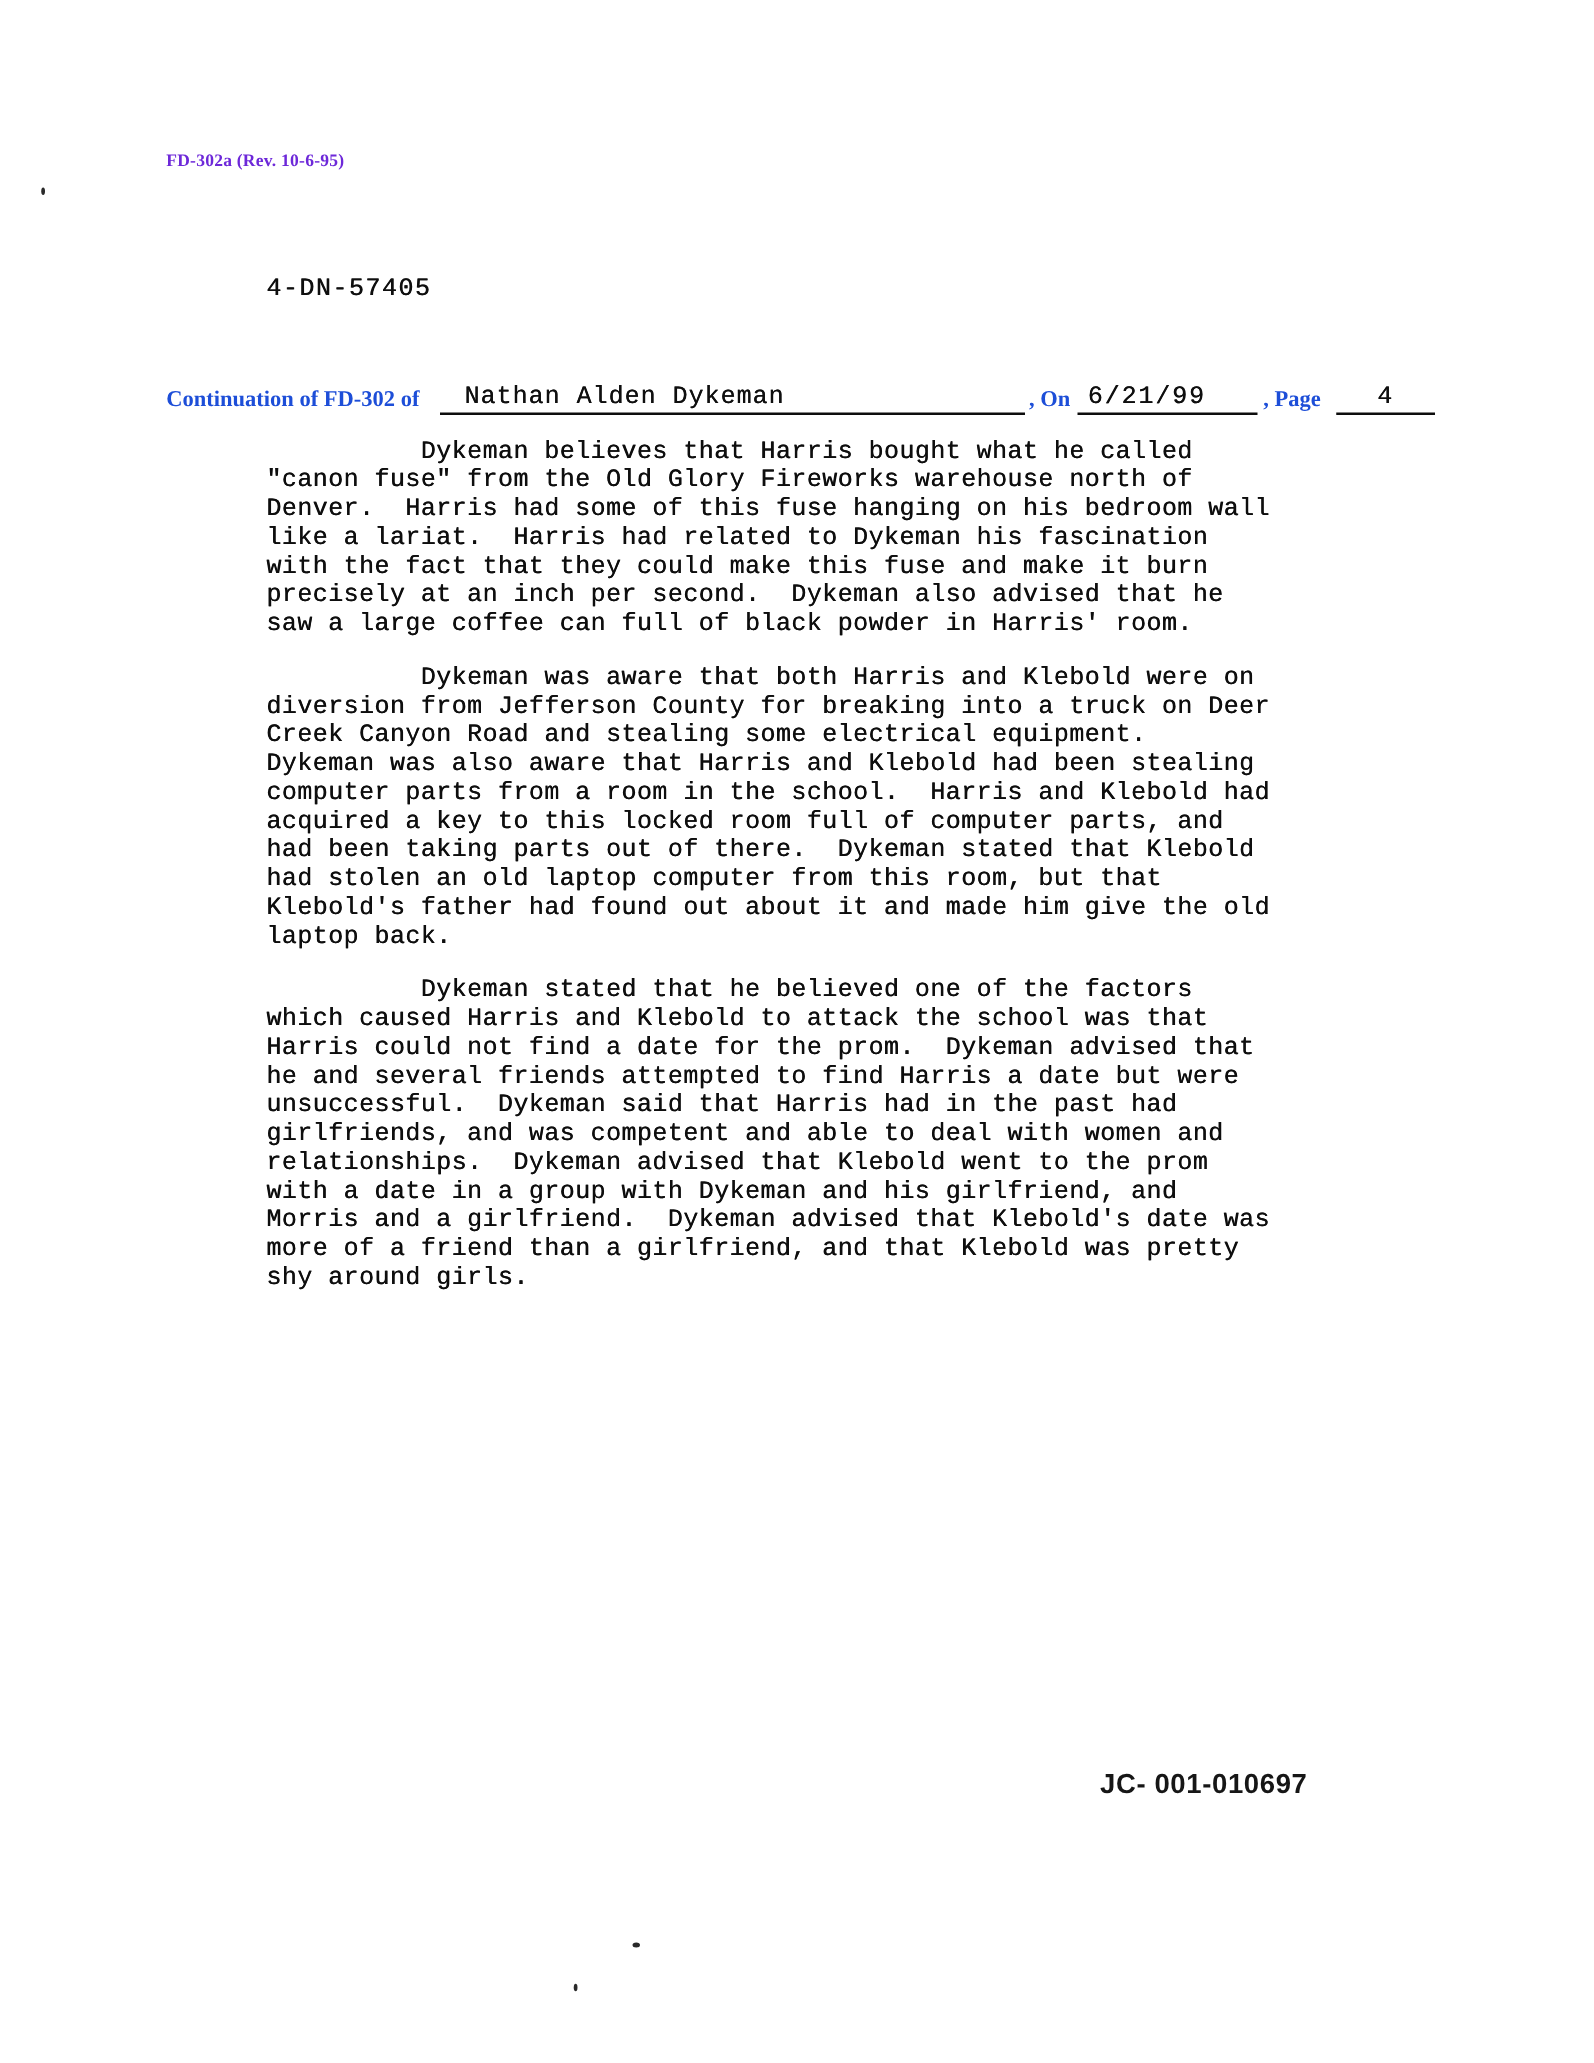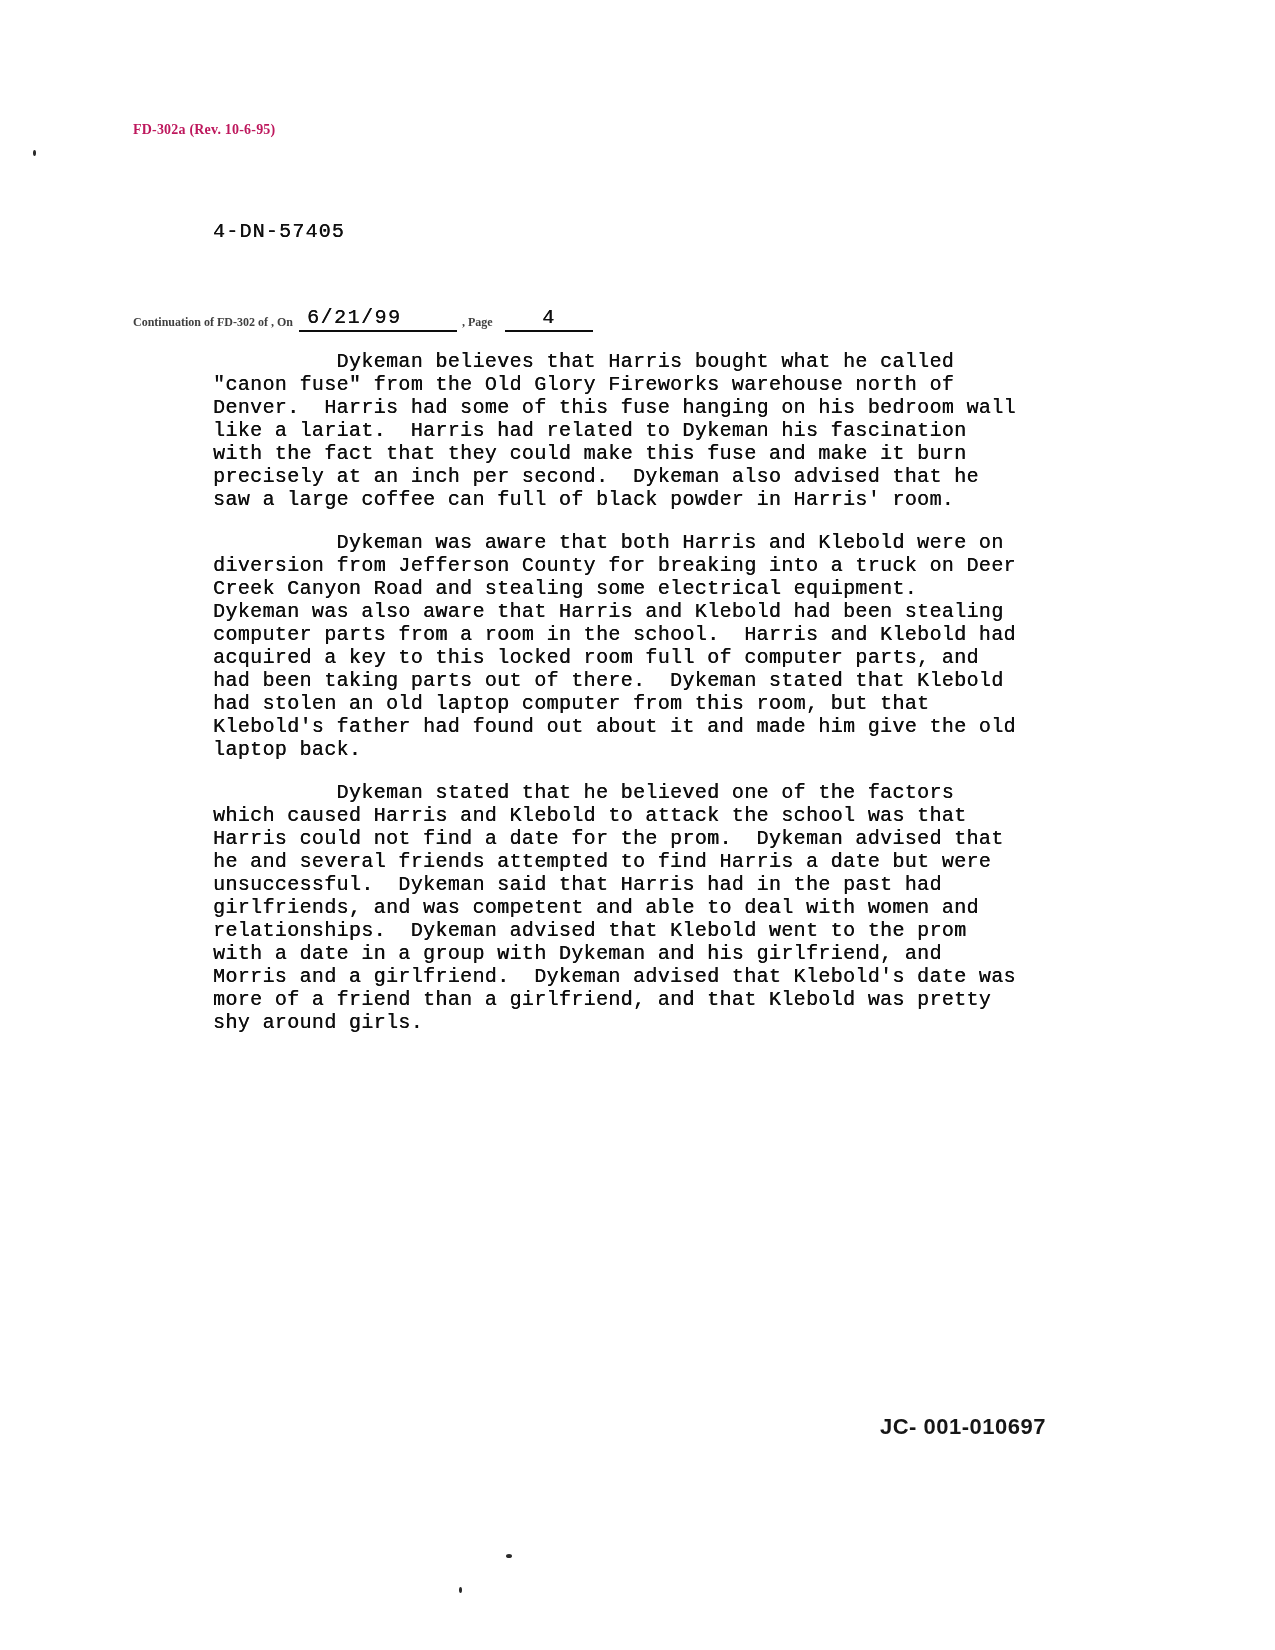--- a/index.html
+++ b/index.html
@@ -18,21 +18,21 @@
 
   
   .form-id {
     position: absolute;
     left: 133px;
     top: 122px;
     font-family: "Liberation Serif", serif;
     font-size: 14px;
     font-weight: 600;
     letter-spacing: 0.2px;
-    color: #be185d;
+    color: #6d28d9;
   }
 
   
   .case-number {
     position: absolute;
     left: 213px;
     top: 220px;
     font-family: "Liberation Mono", monospace;
     font-size: 20px;
     letter-spacing: 1.2px;
@@ -47,22 +47,22 @@
     top: 294px;
     width: 1015px;
     height: 38px;
     display: flex;
     align-items: flex-end;
     font-size: 14px;
   }
   .header-label {
     font-family: "Liberation Serif", serif;
     font-weight: 600;
-    font-size: 12px;
-    color: #404040;
+    font-size: 18px;
+    color: #1d4ed8;
     white-space: nowrap;
     padding-bottom: 2px;
   }
   .field {
     border-bottom: 2px solid #0d0d0d;
     font-family: "Liberation Mono", monospace;
     font-size: 20px;
     color: #0f0f0f;
     text-shadow: 0.3px 0 0 currentColor;
     white-space: nowrap;
@@ -139,20 +139,21 @@
 <div class="page">
 
   <span class="artifact artifact-1"></span>
 
   <div class="form-id">FD-302a (Rev. 10-6-95)</div>
 
   <div class="case-number">4-DN-57405</div>
 
   <div class="header-row">
     <span class="header-label">Continuation of FD-302 of</span>
+    <span class="field name-field"><span>Nathan Alden Dykeman</span></span>
     <span class="header-label on-label">, On</span>
     <span class="field date-field"><span>6/21/99</span></span>
     <span class="header-label page-label">, Page</span>
     <span class="field page-field"><span>4</span></span>
   </div>
 
   <div class="report-body">
     <p>          Dykeman believes that Harris bought what he called
 "canon fuse" from the Old Glory Fireworks warehouse north of
 Denver.  Harris had some of this fuse hanging on his bedroom wall

